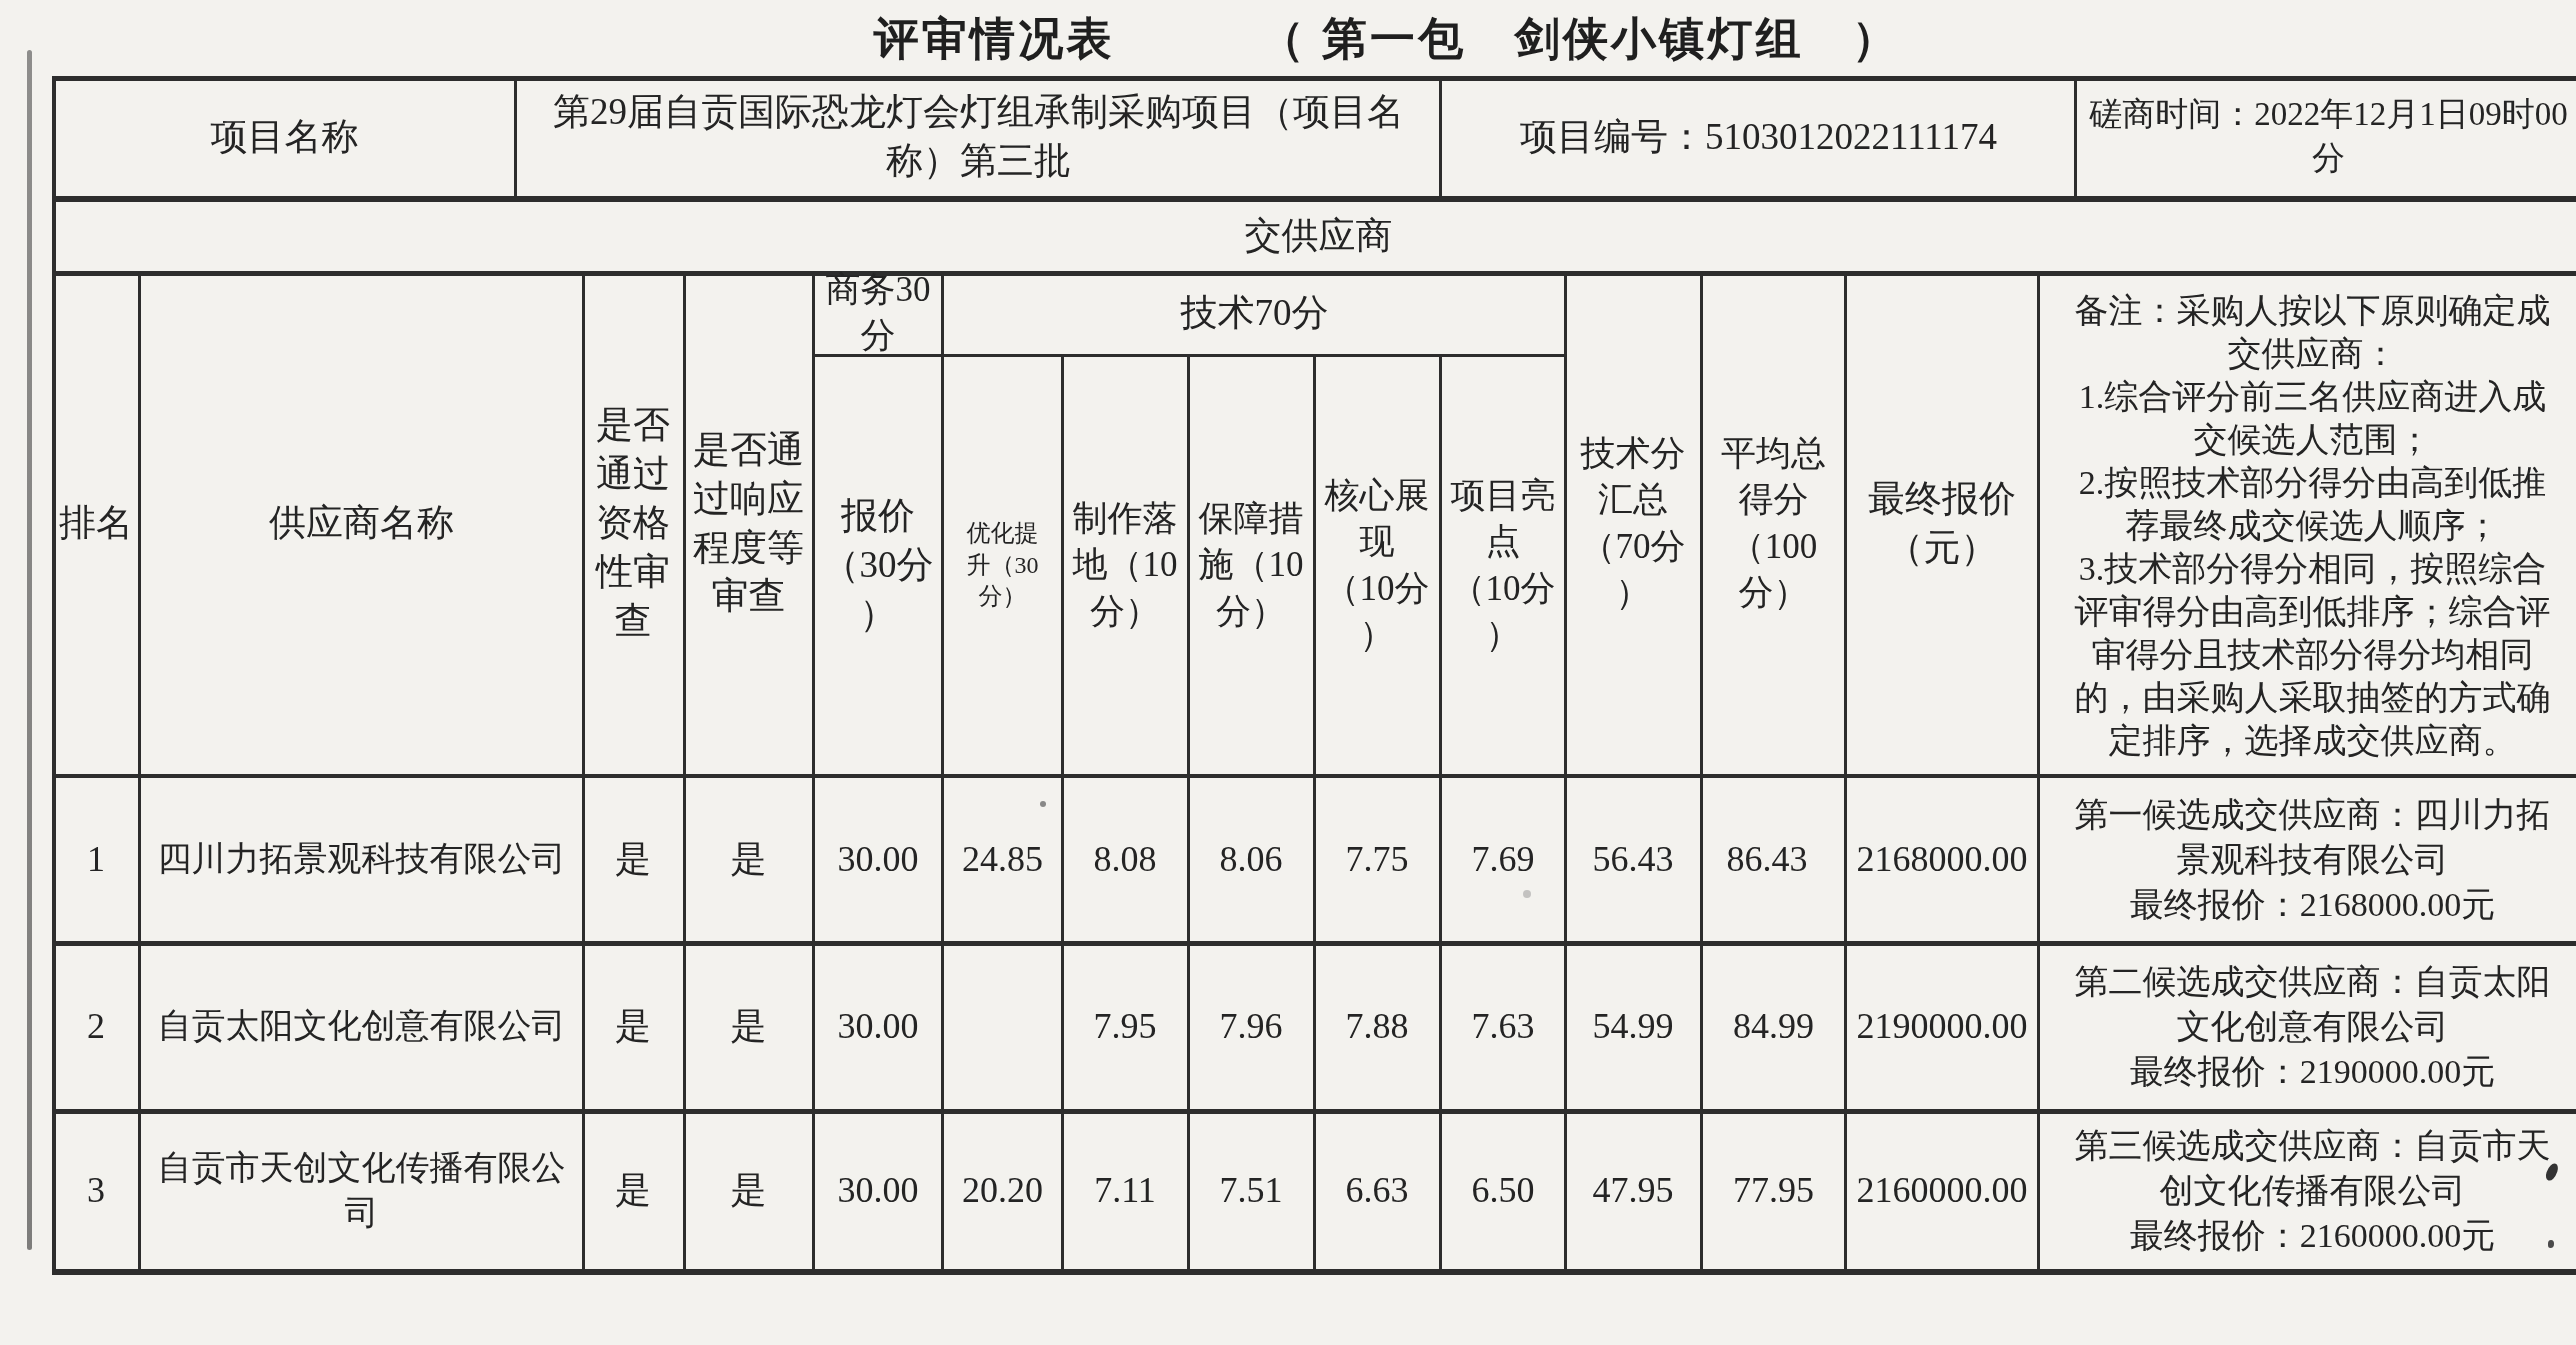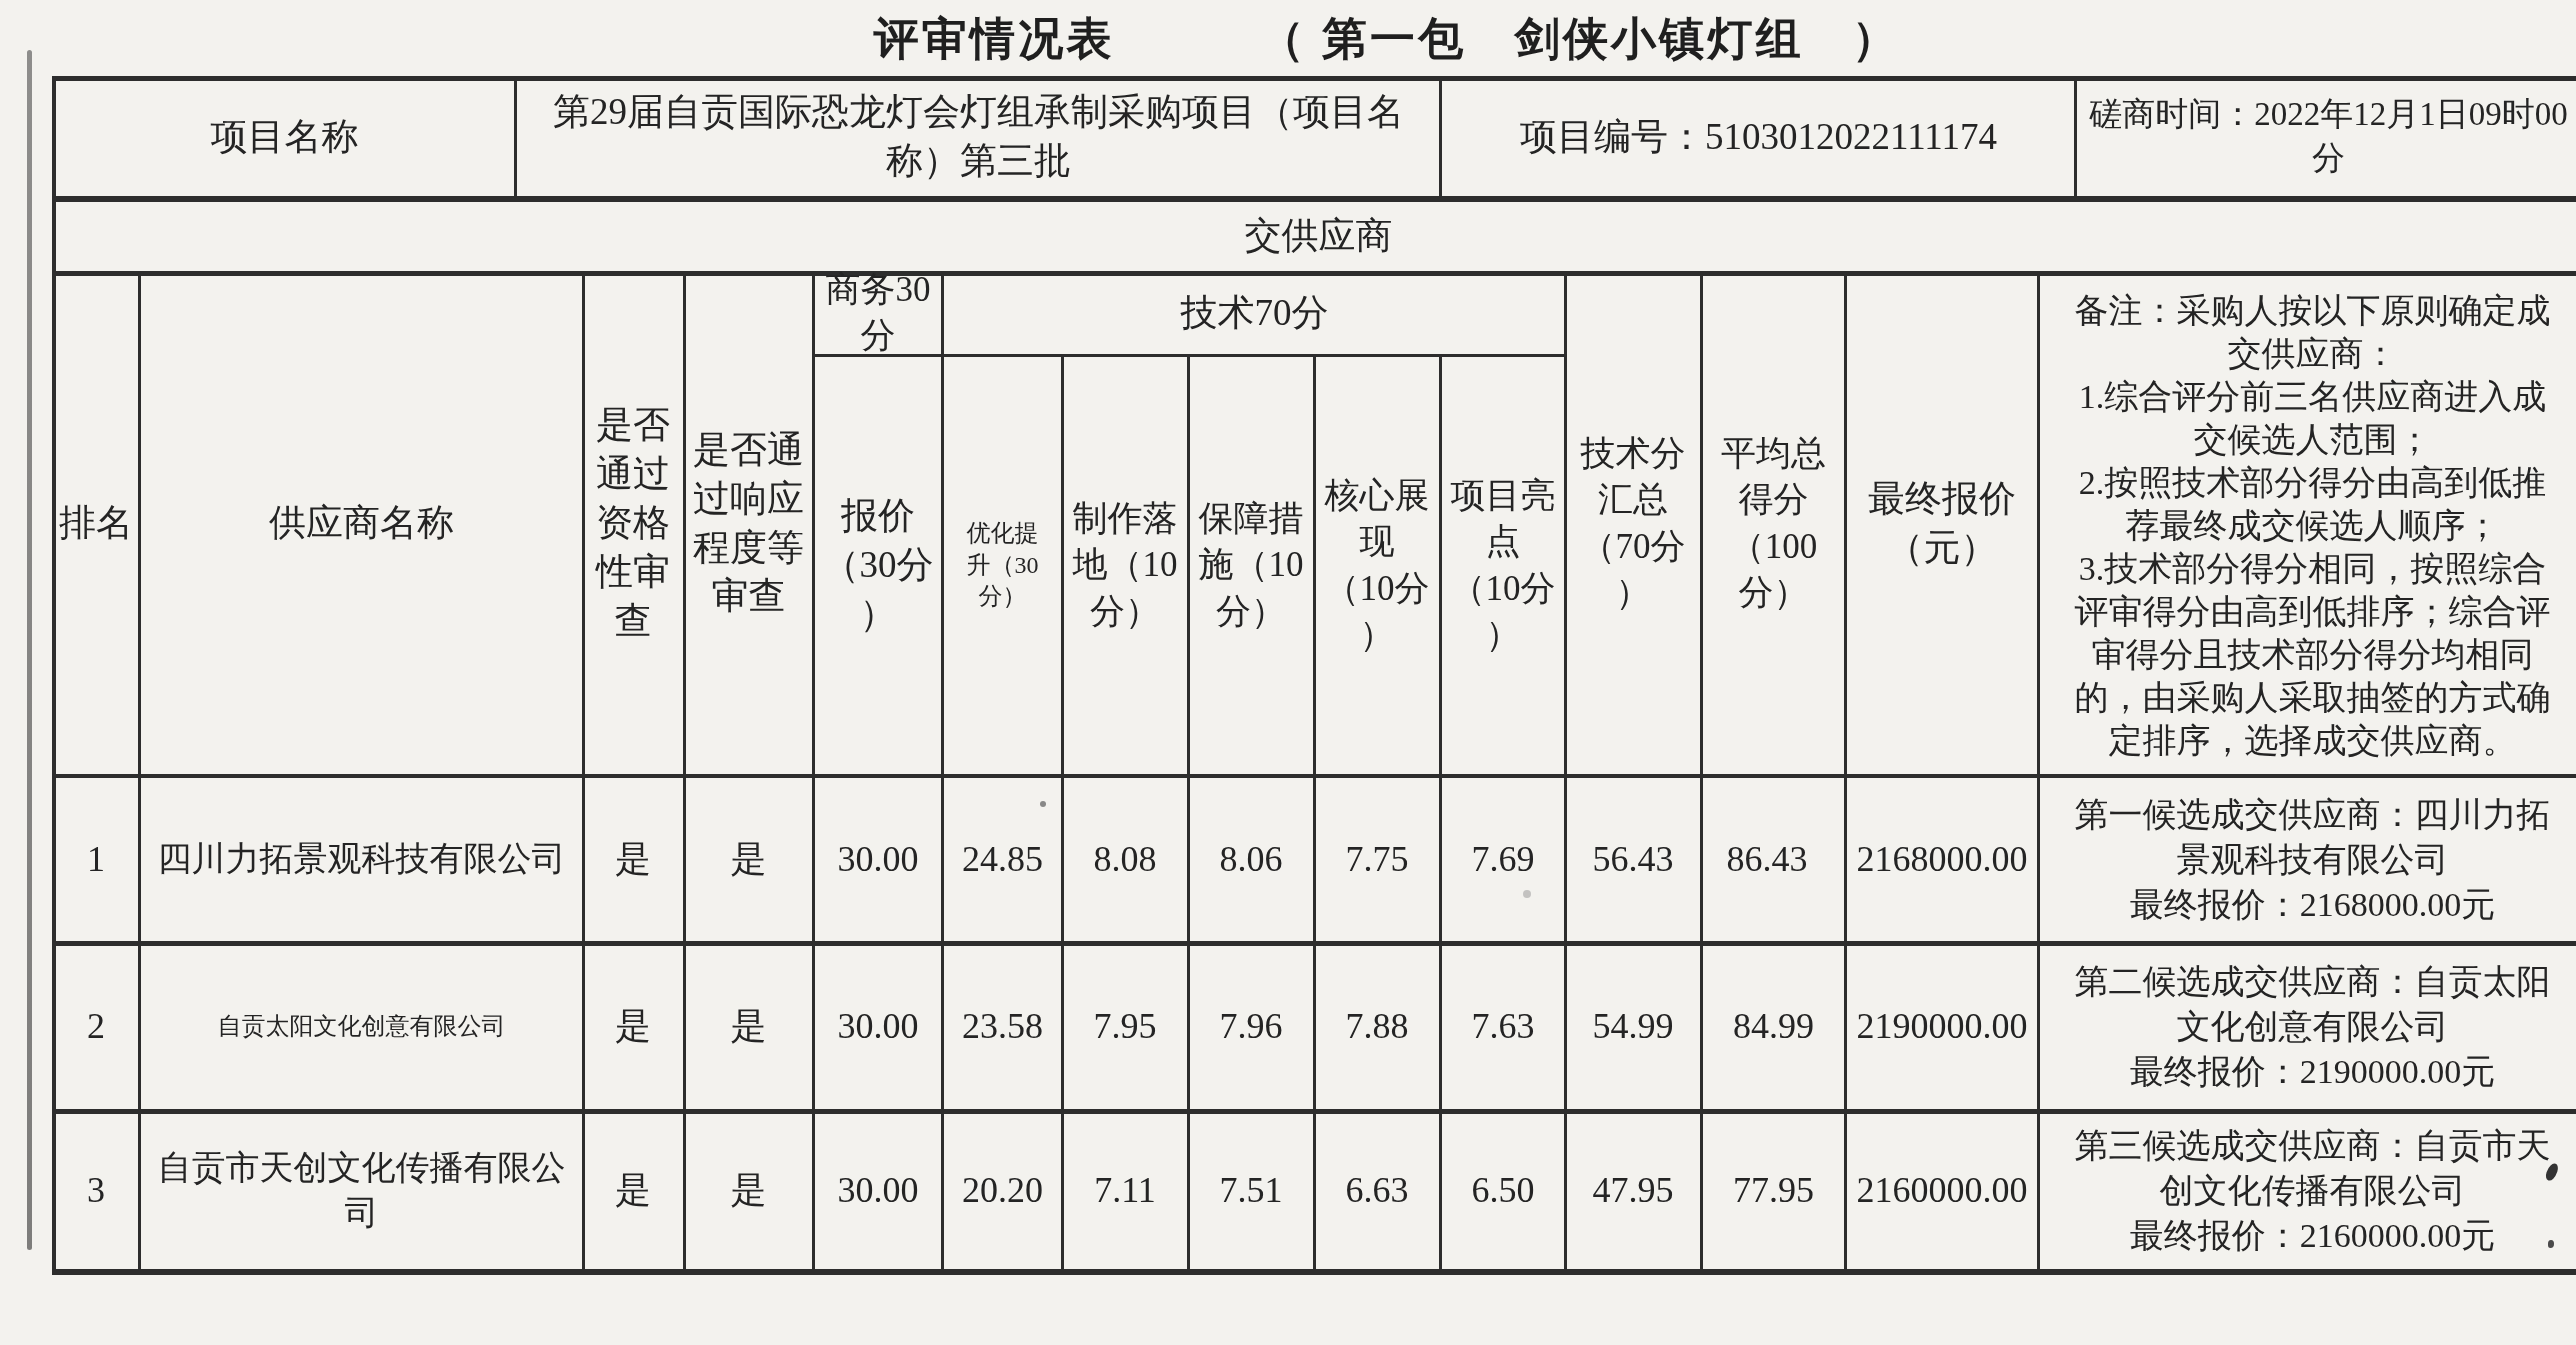--- a/index.html
+++ b/index.html
@@ -147,25 +147,24 @@
   <div class="cell" style="left:1291px;top:780px;width:120px;height:159px;">7.75</div>
   <div class="cell" style="left:1417px;top:780px;width:120px;height:159px;">7.69</div>
   <div class="cell" style="left:1542px;top:780px;width:130px;height:159px;">56.43</div>
   <div class="cell" style="left:1678px;top:780px;width:126px;height:159px;">86.43</div>
   <div class="cell" style="left:1822px;top:780px;width:188px;height:159px;">2168000.00</div>
   <div class="cell remark" style="left:2019px;top:780px;width:535px;height:159px;">第一候选成交供应商：四川力拓
 景观科技有限公司
 最终报价：2168000.00元</div>
 
   <div class="cell" style="left:30px;top:947px;width:80px;height:159px;">2</div>
-  <div class="cell" style="left:117px;top:947px;width:437px;height:159px;font-size:24px;">自贡太阳文化创意有限公司</div>
+  <div class="cell" style="left:117px;top:947px;width:437px;height:159px;font-size:34px;">自贡太阳文化创意有限公司</div>
   <div class="cell" style="left:559px;top:947px;width:96px;height:159px;">是</div>
   <div class="cell" style="left:661px;top:947px;width:123px;height:159px;">是</div>
   <div class="cell" style="left:790px;top:947px;width:124px;height:159px;">30.00</div>
-  <div class="cell" style="left:919px;top:947px;width:115px;height:159px;">23.58</div>
   <div class="cell" style="left:1039px;top:947px;width:120px;height:159px;">7.95</div>
   <div class="cell" style="left:1165px;top:947px;width:120px;height:159px;">7.96</div>
   <div class="cell" style="left:1291px;top:947px;width:120px;height:159px;">7.88</div>
   <div class="cell" style="left:1417px;top:947px;width:120px;height:159px;">7.63</div>
   <div class="cell" style="left:1542px;top:947px;width:130px;height:159px;">54.99</div>
   <div class="cell" style="left:1678px;top:947px;width:139px;height:159px;">84.99</div>
   <div class="cell" style="left:1822px;top:947px;width:188px;height:159px;">2190000.00</div>
   <div class="cell remark" style="left:2019px;top:947px;width:535px;height:159px;">第二候选成交供应商：自贡太阳
 文化创意有限公司
 最终报价：2190000.00元</div>

